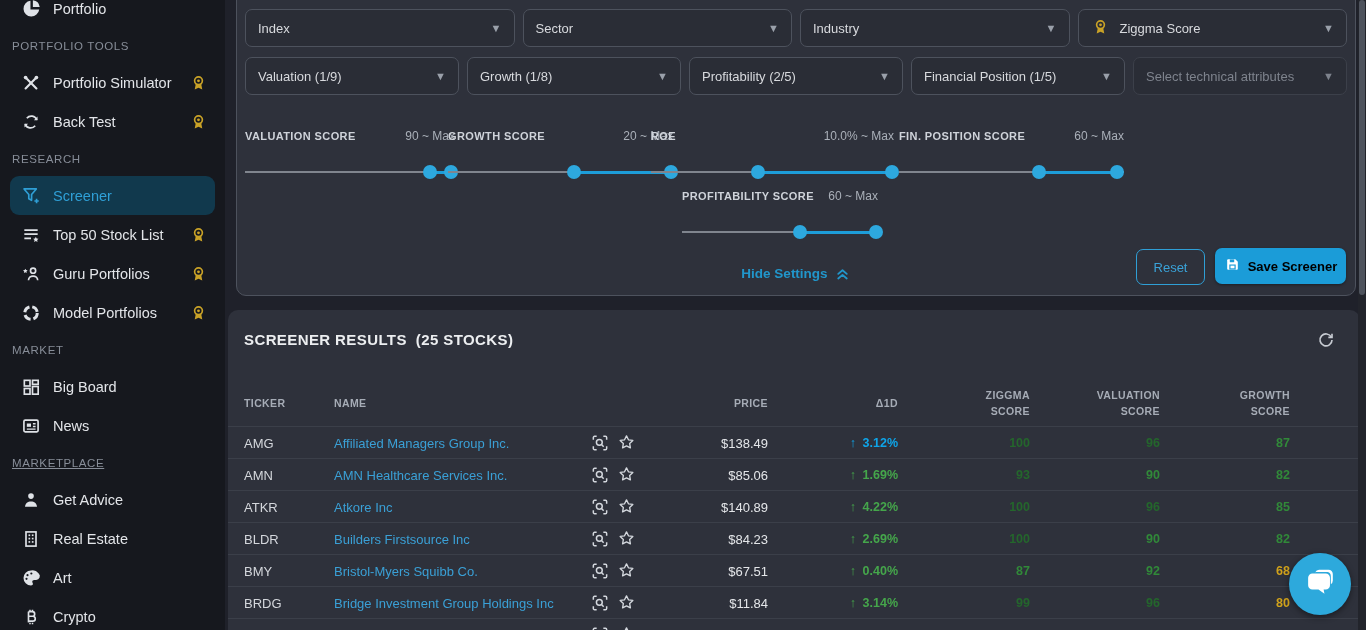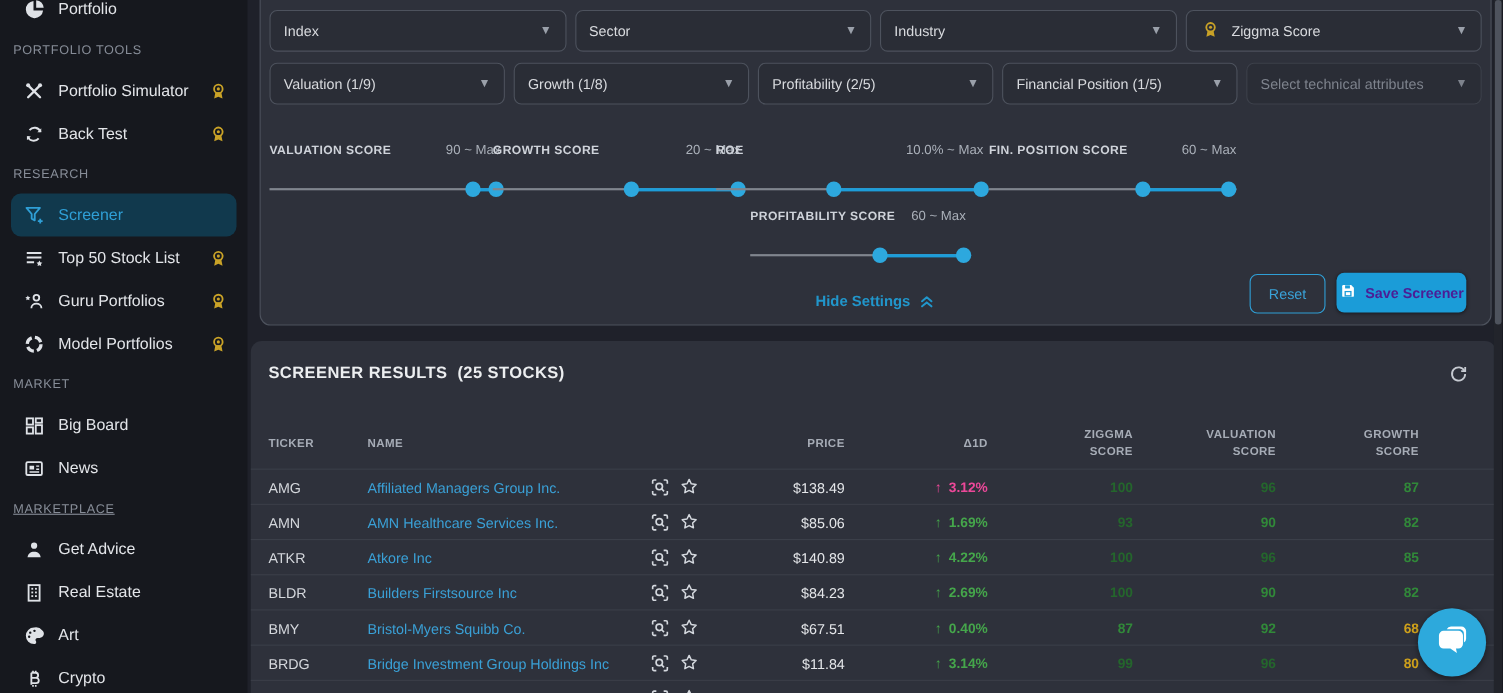--- a/index.html
+++ b/index.html
@@ -38,22 +38,22 @@
   .sl-range{color:#aab0b9;font-size:12px;white-space:nowrap;margin-left:8px;}
   .sl-track{position:relative;margin-top:22px;height:14px;}
   .sl-rail{position:absolute;left:0;right:0;top:6px;height:2px;background:#80858e;}
   .sl-fill{position:absolute;top:5.5px;height:3px;background:#1d9dd9;}
   .sl-handle{position:absolute;top:0;width:14px;height:14px;border-radius:50%;background:#2da8de;cursor:pointer;}
   
   #hide-settings{position:absolute;left:0;right:0;top:274px;text-align:center;color:#2196cb;font-size:13.5px;font-weight:bold;cursor:pointer;}
   #hide-settings .chev{display:inline-block;vertical-align:-4px;margin-left:6px;color:#2196cb;}
   #reset-btn{position:absolute;left:899px;top:258px;width:67px;height:34px;background:transparent;
        border:1px solid #2f9fd6;border-radius:7px;color:#3aa3d9;font-size:13px;display:flex;align-items:center;justify-content:center;cursor:pointer;}
-  #save-btn{position:absolute;left:978px;top:257px;width:118px;height:36px;background:#1b9cd8;border-radius:7px;
-       color:#4c1d95;font-size:13px;font-weight:bold;display:flex;align-items:center;justify-content:center;gap:7px;cursor:pointer;
+  #save-btn{position:absolute;left:978px;top:257px;width:131px;height:36px;background:#1b9cd8;border-radius:7px;
+       color:#000000;font-size:13px;font-weight:bold;display:flex;align-items:center;justify-content:center;gap:7px;cursor:pointer;
        box-shadow:0 1px 3px rgba(0,0,0,.4);}
   
   #results{position:absolute;left:228px;top:310px;width:1132px;height:330px;background:#2e313b;border-radius:10px 10px 0 0;}
   #results-title{position:absolute;left:16px;top:21px;color:#eceef0;font-size:15px;font-weight:bold;letter-spacing:.4px;}
   #results-title .count{margin-left:9px;}
   #refresh-btn{position:absolute;right:24px;top:20px;width:20px;height:20px;color:#c6cad1;cursor:pointer;}
   .trow{display:grid;grid-template-columns:90px 316px 118px 130px 132px 130px 130px;
        padding-left:16px;padding-right:70px;box-sizing:border-box;align-items:center;}
   #thead{position:absolute;left:0;right:0;top:70px;height:46px;color:#a6acb6;font-size:10.5px;font-weight:bold;letter-spacing:.4px;}
   #thead .th{text-align:right;white-space:pre-line;line-height:16px;}
@@ -433,21 +433,21 @@
                   <path d="M8 20H5.5A1.5 1.5 0 0 1 4 18.5V16"></path>
                   <circle cx="11.2" cy="11.2" r="3.5"></circle>
                   <path d="M13.8 13.8l2.6 2.6"></path>
                 </g>
               </svg></span>
             <span class="row-icon fav"><svg viewBox="0 0 24 24" width="19" height="19">
                 <path d="M12 3.6l2.47 5.01 5.53.8-4 3.9.94 5.5L12 16.2l-4.94 2.6.94-5.5-4-3.9 5.53-.8z" fill="none" stroke="currentColor" stroke-width="1.7" stroke-linejoin="round"></path>
               </svg></span>
           </div>
           <div class="num">$138.49</div>
-          <div class="num delta" style="color: #ec4899;"><b>↑</b> <span>3.12%</span></div>
+          <div class="num delta" style="color: #0ea5e9;"><b>↑</b> <span>3.12%</span></div>
           <div class="num score" style="color: rgb(36, 102, 44);">100</div>
           <div class="num score" style="color: rgb(36, 102, 44);">96</div>
           <div class="num score" style="color: rgb(49, 137, 57);">87</div>
         </div>
         <div class="trow data-row">
           <div class="cell-ticker">AMN</div>
           <div class="cell-name">
             <span class="link">AMN Healthcare Services Inc.</span>
             <span class="row-icon scan"><svg viewBox="0 0 24 24" width="20" height="20">
                 <g stroke="currentColor" stroke-width="1.8" fill="none">

